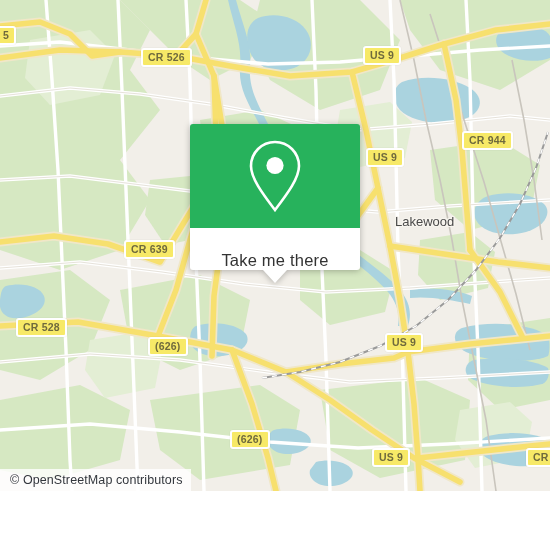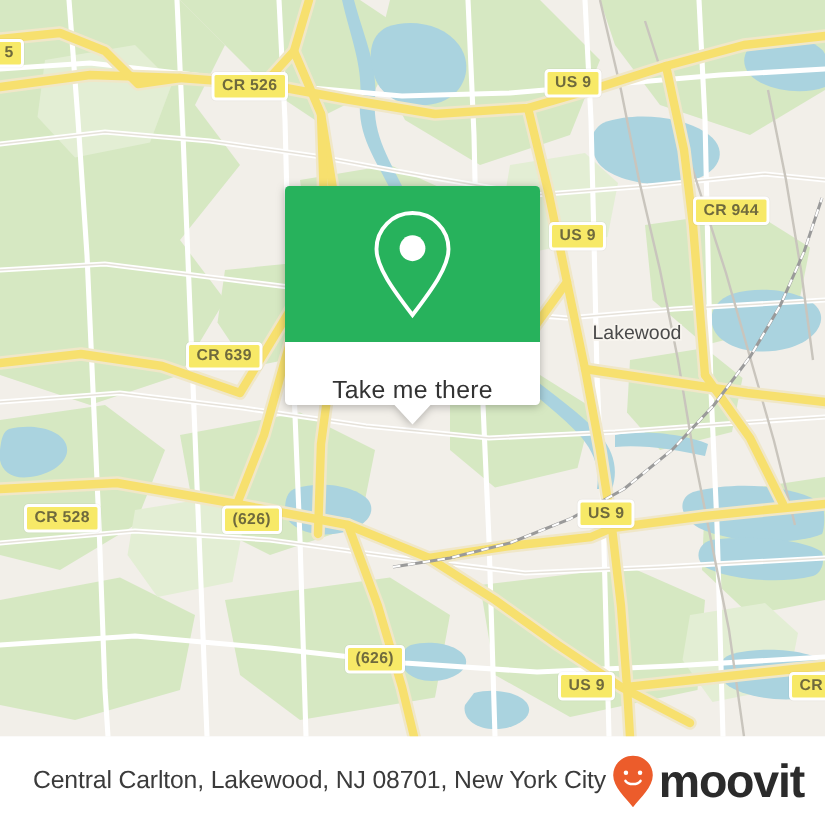--- a/index.html
+++ b/index.html
@@ -309,22 +309,22 @@
           <path d="M262,378 L300,372 L340,362 L380,346 L416,326 L448,300 L476,270 L500,238 L520,204 L536,168 L548,132"></path>
         </g>
       </g>
     </svg>
 
     <div id="shield-layer">
         <div class="shield" style="left: 141px; top: 48px;"><span>CR 526</span></div>
         <div class="shield" style="left: 366px; top: 148px;"><span>US 9</span></div>
         <div class="shield" style="left: 462px; top: 131px;"><span>CR 944</span></div>
         <div class="shield" style="left: 363px; top: 46px;"><span>US 9</span></div>
-        <div class="shield" style="left: 124px; top: 228px;"><span>CR 639</span></div>
-        <div class="shield" style="left: 16px; top: 336px;"><span>CR 528</span></div>
+        <div class="shield" style="left: 124px; top: 240px;"><span>CR 639</span></div>
+        <div class="shield" style="left: 16px; top: 318px;"><span>CR 528</span></div>
         <div class="shield" style="left: 148px; top: 337px;"><span>(626)</span></div>
         <div class="shield" style="left: 385px; top: 333px;"><span>US 9</span></div>
         <div class="shield" style="left: 230px; top: 430px;"><span>(626)</span></div>
         <div class="shield" style="left: 372px; top: 448px;"><span>US 9</span></div>
         <div class="shield" style="left: 526px; top: 448px;"><span>CR 6</span></div>
         <div class="shield" style="left: -4px; top: 26px;"><span>5</span></div>
       </div>
 
     <div id="place-layer">
         <div class="place-label" style="left: 363px; top: 214px;">Lakewood</div>
@@ -336,29 +336,19 @@
           <path d="M31 4 C17.7 4 7 14.7 7 28 C7 40 18 55 31 72 C44 55 55 40 55 28 C55 14.7 44.3 4 31 4 Z" fill="none" stroke="#ffffff" stroke-width="2.6"></path>
           <circle cx="31" cy="27.5" r="8.6" fill="#ffffff"></circle>
         </svg>
       </div>
       <div id="popup-body">
         <span id="popup-body-label">Take me there</span>
         <span id="popup-tail"></span>
       </div>
     </div>
 
-  </div>
-
-  <div id="footer">
-    <span id="footer-title">Central Carlton, Lakewood, NJ 08701, New York City</span>
-    <div id="brand">
-      <svg width="28" height="36" viewBox="0 0 28 36">
-        <path d="M14 0.8 C6.6 0.8 0.8 6.6 0.8 13.8 C0.8 21.6 9 28.6 14 35.2
-                 C19 28.6 27.2 21.6 27.2 13.8 C27.2 6.6 21.4 0.8 14 0.8 Z" fill="#ec5c2b"></path>
-        <circle cx="9.3" cy="12.2" r="1.5" fill="#ffffff"></circle>
-        <circle cx="18.7" cy="12.2" r="1.5" fill="#ffffff"></circle>
-        <path d="M9 17.6 C11 20.4 17 20.4 19 17.6" fill="none" stroke="#ffffff" stroke-width="1.7" stroke-linecap="round"></path>
-      </svg>
-      <span id="brand-word">moovit</span>
+    <div id="attribution">
+      <span>© OpenStreetMap contributors</span>
     </div>
   </div>
 
+
 </div>
 
 </body></html>

